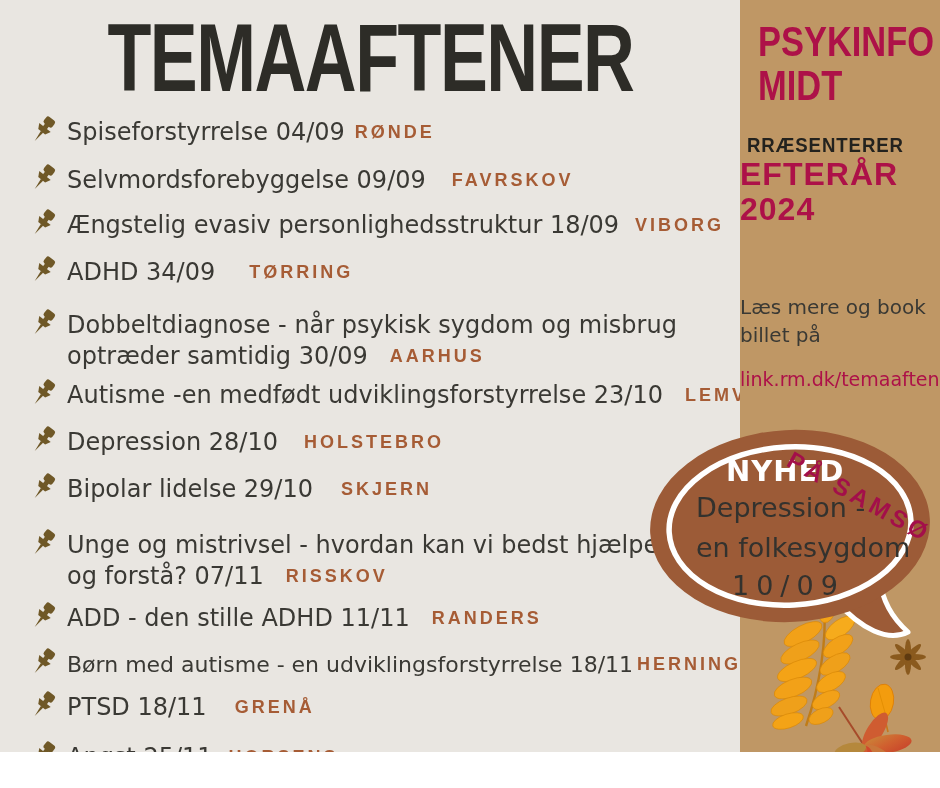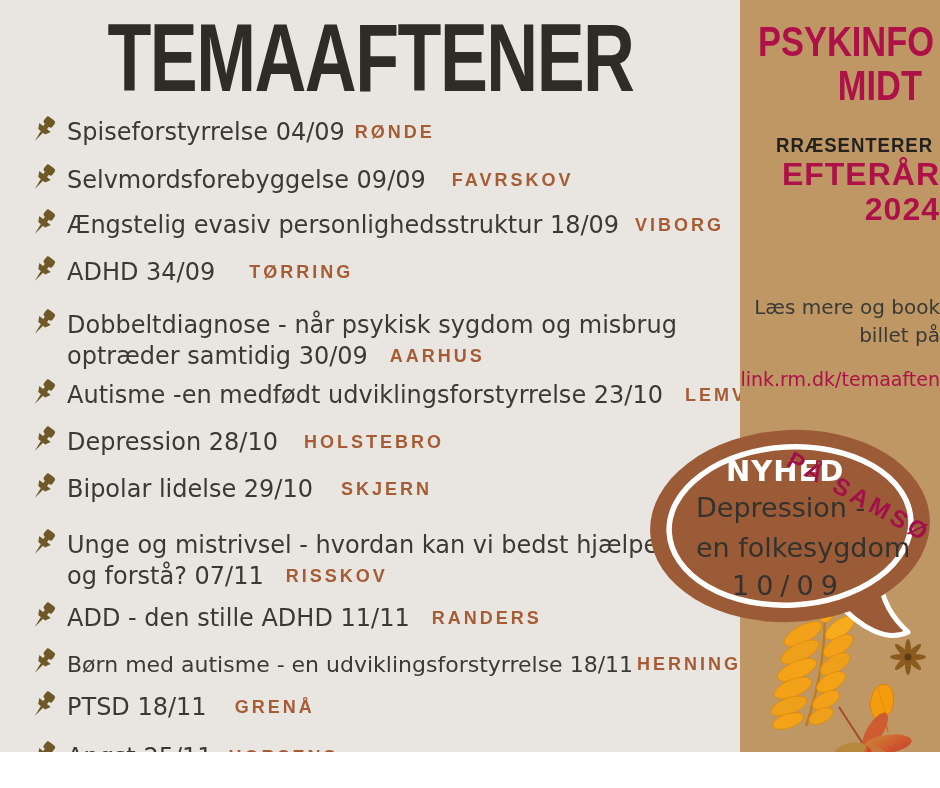--- a/index.html
+++ b/index.html
@@ -20,21 +20,21 @@
   .etext{margin-left:8px;font-size:24px;line-height:31px;color:#3a3934;}
   .etext.small{font-size:22px;}
   .eline{display:flex;align-items:flex-end;}
   .loc{
     font-family:"Liberation Sans",sans-serif;font-weight:bold;font-size:18px;
     letter-spacing:3px;color:#a65c35;
   }
   
   .side-panel{
     position:absolute;left:740px;top:0;width:200px;height:788px;background:#bf9765;
-    text-align:right;color:#2d2c27;
+    text-align:left;color:#2d2c27;
   }
   .brand{
     font-family:"Liberation Sans",sans-serif;font-weight:bold;font-size:42px;line-height:44px;
     color:#ad1148;transform:scaleX(0.82);transform-origin:center;white-space:nowrap;
   }
   .brand-block{padding-top:20px;}
   .presents{
     margin-top:26px;font-family:"Liberation Sans",sans-serif;font-weight:bold;
     font-size:20px;letter-spacing:1px;color:#23221e;transform:scaleX(0.93);transform-origin:center;
     white-space:nowrap;

